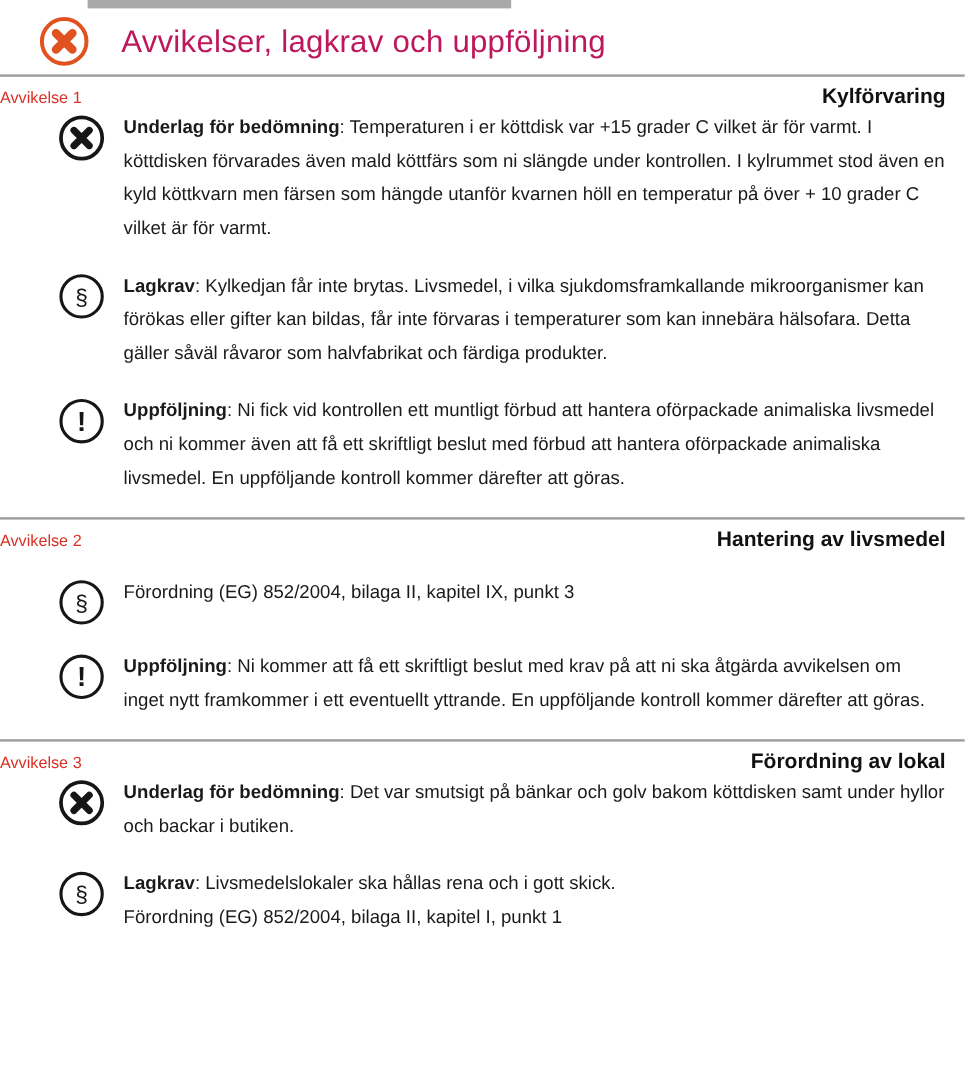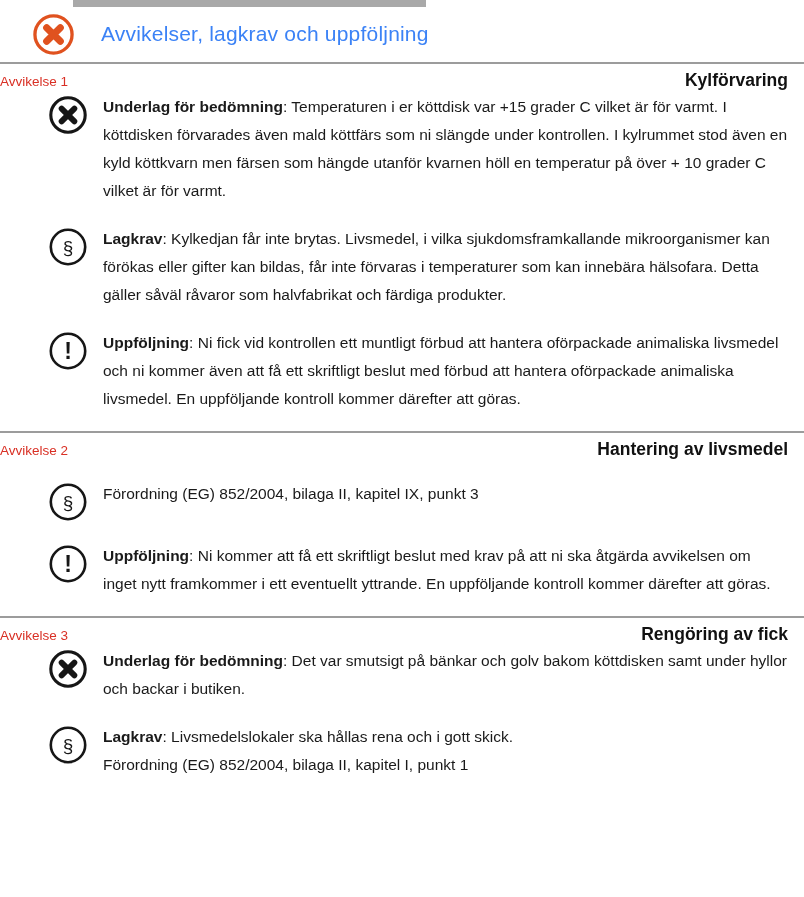--- a/index.html
+++ b/index.html
@@ -19,21 +19,21 @@
   .top-bar{
     position:absolute;left:73px;top:0;width:353px;height:7px;
     background:var(--top-bar-gray);
   }
   .report-header{
     display:flex;align-items:center;gap:26px;
     padding:14px 0 8px 32px;height:62px;
   }
   .report-header .hdr-icon{width:43px;height:43px;color:var(--accent-orange);flex:0 0 auto;}
   .page-title{
-    font-size:21px;font-weight:400;color:#3b82f6;letter-spacing:0.2px;
+    font-size:26px;font-weight:400;color:#be185d;letter-spacing:0.2px;
   }
   .divider{
     height:2px;background:var(--divider-gray);width:100%;border:none;
   }
   .row{
     display:grid;grid-template-columns:103px 1fr;
   }
   .col-right{padding-right:16px;}
   .dev-label{
     display:inline-block;font-size:13.5px;color:var(--label-red);
@@ -158,21 +158,21 @@
     </div>
   </div>
 </section>
 
 <div class="divider"></div>
 
 <section class="section">
   <div class="row">
     <div class="col-left"><span class="dev-label">Avvikelse 3</span></div>
     <div class="col-right">
-        <h2 class="dev-title">Rengöring av fick</h2>
+        <h2 class="dev-title">Förordning av lokal</h2>
       </div>
   </div>
   <div class="row block first">
     <div class="col-left">
       <span class="icon">
         <svg viewBox="0 0 40 40" aria-hidden="true">
           <circle cx="20" cy="20" r="17.2" fill="none" stroke="currentColor" stroke-width="3.1"></circle>
           <path d="M13.6 13.6 L26.4 26.4 M26.4 13.6 L13.6 26.4" stroke="currentColor" stroke-width="5.8" stroke-linecap="round" fill="none"></path>
         </svg>
       </span>

